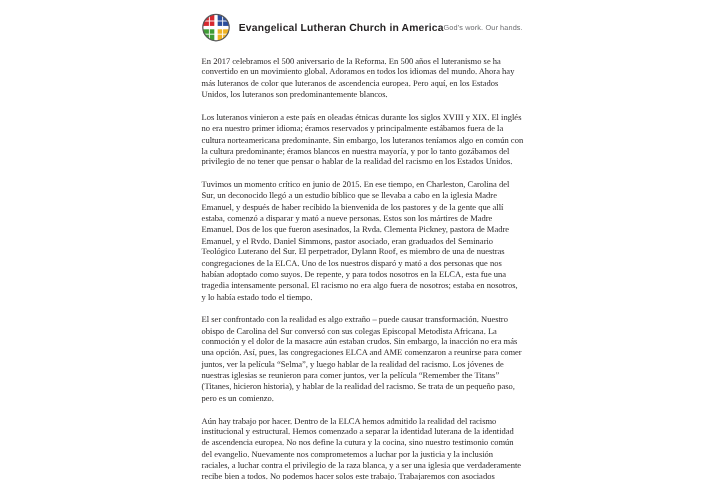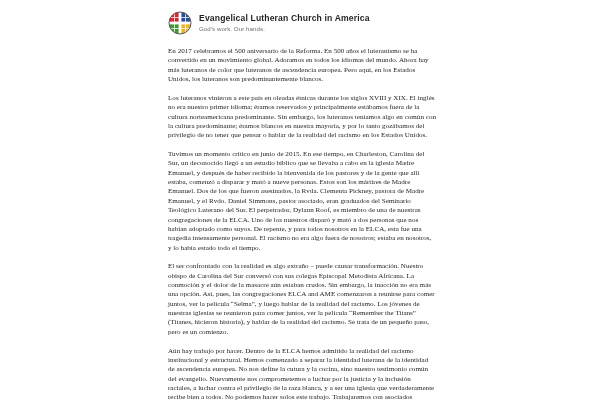--- a/index.html
+++ b/index.html
@@ -35,21 +35,21 @@
     flex: 0 0 24px;
     position: relative;
   }
   .logo-mark svg {
     display: block;
     width: 24px;
     height: 24px;
   }
   .wordmark {
     display: flex;
-    flex-direction: column;
+    flex-direction: row;
     justify-content: center;
     line-height: 1;
   }
   .org-name {
     font-family: "Liberation Sans", sans-serif;
     font-size: 8.6px;
     font-weight: bold;
     color: #231f20;
     letter-spacing: 0.15px;
     white-space: nowrap;

